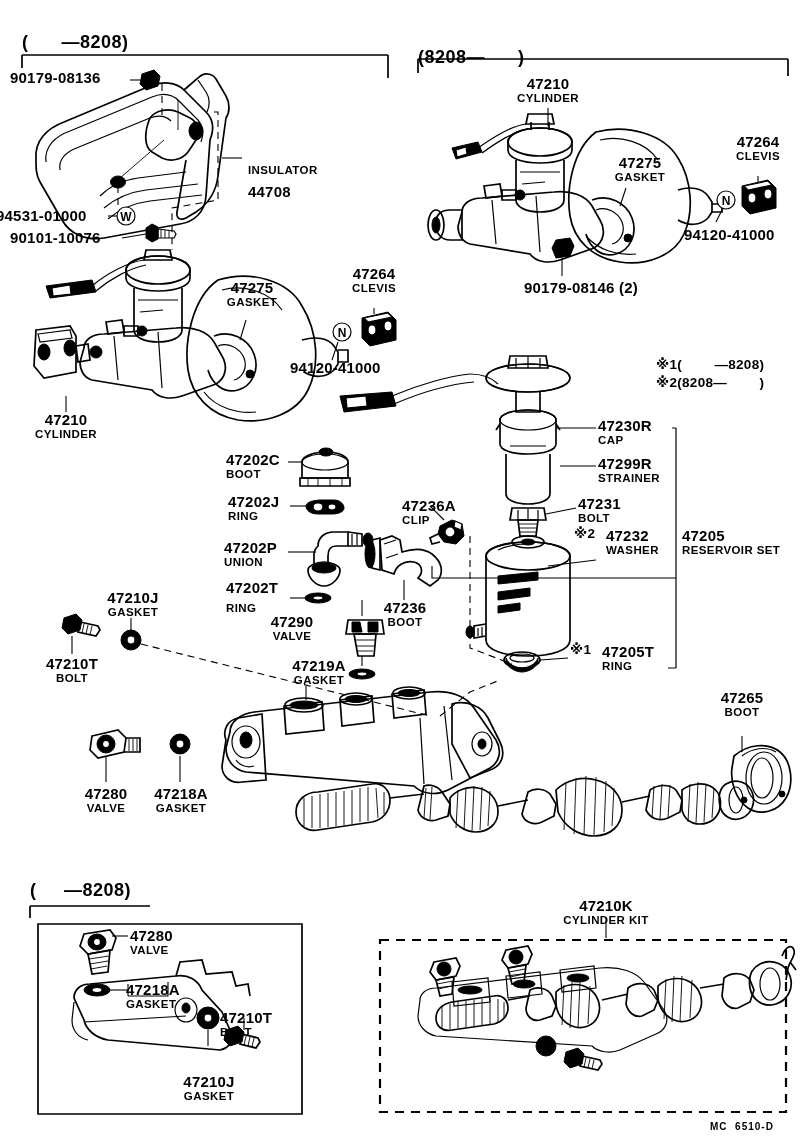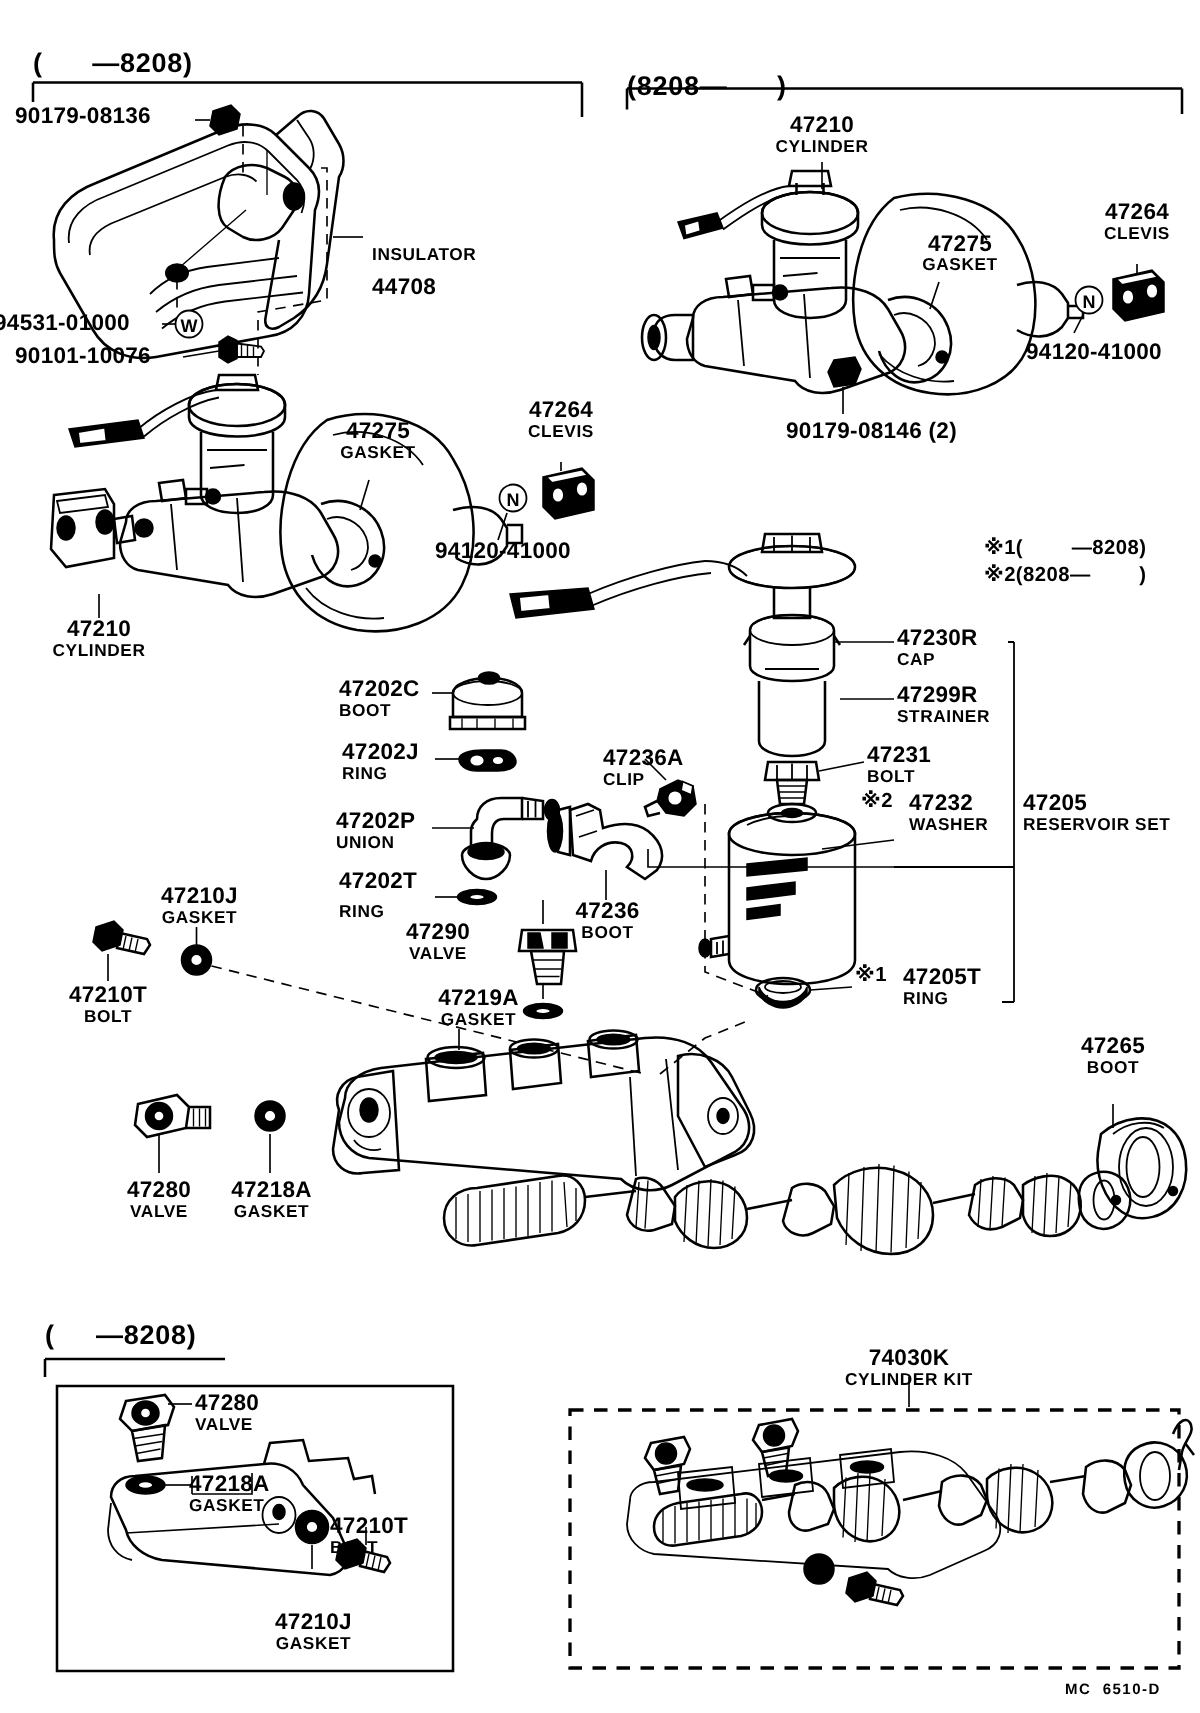--- a/index.html
+++ b/index.html
@@ -618,16 +618,16 @@
 
 <div class="lbl pn" style="left:130px;top:928px;">47280</div>
 <div class="lbl nm" style="left:130px;top:945px;">VALVE</div>
 <div class="lbl pn" style="left:126px;top:982px;">47218A</div>
 <div class="lbl nm" style="left:126px;top:999px;">GASKET</div>
 <div class="lbl pn" style="left:220px;top:1010px;">47210T</div>
 <div class="lbl nm" style="left:220px;top:1027px;">BOLT</div>
 <div class="lbl pn ctr" style="left:168px;top:1074px;width:82px;">47210J</div>
 <div class="lbl nm ctr" style="left:168px;top:1091px;width:82px;">GASKET</div>
 
-<div class="lbl pn ctr" style="left:556px;top:898px;width:100px;">74030K</div>
+<div class="lbl pn ctr" style="left:556px;top:898px;width:100px;">47210K</div>
 <div class="lbl nm ctr" style="left:546px;top:915px;width:120px;">CYLINDER KIT</div>
 
 <div class="lbl foot" style="left:710px;top:1122px;">MC  6510-D</div>
 
 </body></html>

